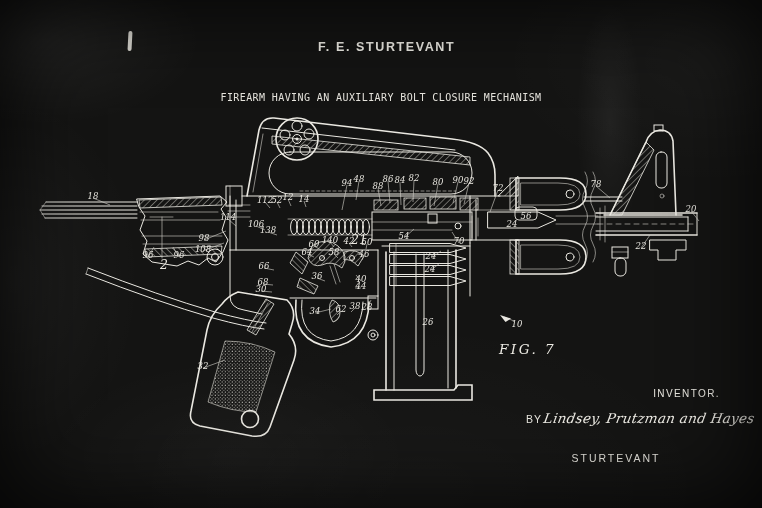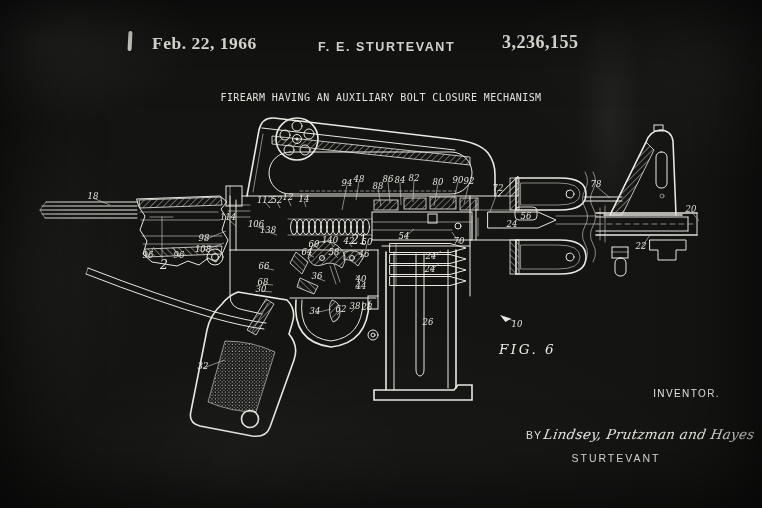--- a/index.html
+++ b/index.html
@@ -25,21 +25,21 @@
   .hdr-name{left:318px;top:40px;font:bold 12.5px "Liberation Sans",sans-serif;letter-spacing:1.6px;color:#efede6;}
   .hdr-num{left:502px;top:32px;font:bold 18px "Liberation Serif",serif;letter-spacing:.5px;color:#f3f1ea;}
   .hdr-title{left:0;right:0;top:60px;text-align:center;
     font:10px "DejaVu Sans Mono",monospace;letter-spacing:.4px;color:#e6e4dd;margin-top:32px;}
   .fig-label{left:499px;top:341px;font:italic 13.5px "DejaVu Serif",serif;letter-spacing:2.5px;color:#edebe4;}
   .sig-inventor{left:600px;top:388px;width:120px;text-align:right;
     font:10px "Liberation Sans",sans-serif;letter-spacing:1.4px;color:#e9e7e0;}
   .sig-name{left:562px;top:402px;width:166px;text-align:center;
     font:11px "Liberation Sans",sans-serif;letter-spacing:1.6px;color:#ecead f;}
   .sig-name{color:#eceadf;}
-  .sig-by{left:526px;top:426px;width:200px;display:flex;align-items:baseline;gap:2px;}
+  .sig-by{left:526px;top:410px;width:200px;display:flex;align-items:baseline;gap:2px;}
   .sig-by .by{font:10.5px "Liberation Sans",sans-serif;letter-spacing:1px;color:#e9e7e0;}
   .sig-by .script{font:italic 13.5px "DejaVu Serif",serif;transform:skewX(-10deg);
     letter-spacing:.3px;color:#f0eee7;white-space:nowrap;}
   .sig-att{left:556px;top:452px;width:120px;text-align:center;
     font:10.5px "Liberation Sans",sans-serif;letter-spacing:2px;color:#e9e7e0;}
   .chalk-mark{left:128px;top:31px;width:4px;height:20px;background:#efede6;border-radius:2px;
     transform:rotate(3deg);opacity:.9;}
   svg{position:absolute;left:0;top:0;}
   .s1{stroke:#eae8e1;stroke-width:1;fill:none;stroke-linecap:round;}
   .s2{stroke:#eae8e1;stroke-width:1.6;fill:none;stroke-linecap:round;}
@@ -51,23 +51,21 @@
   text.callout.big{font-size:12.5px;}
   .cobox{fill:none;stroke:#e9e7e0;stroke-width:.9;}
 </style>
 </head>
 <body>
 
 <div class="poster">
 
   <div class="abs chalk-mark"></div>
 
-  <div class="abs hdr-date">Feb. 22, 1966</div>
   <div class="abs hdr-name">F. E. STURTEVANT</div>
-  <div class="abs hdr-num">3,236,155</div>
   <div class="abs hdr-title">FIREARM HAVING AN AUXILIARY BOLT CLOSURE MECHANISM</div>
 
   <svg width="762" height="508" viewBox="0 0 762 508">
     <defs>
       <pattern id="hatch" patternUnits="userSpaceOnUse" width="4.5" height="4.5" patternTransform="rotate(45)">
         <line x1="0" y1="0" x2="0" y2="4.5" stroke="#cfcdc6" stroke-width=".9"></line>
       </pattern>
       <pattern id="hatch2" patternUnits="userSpaceOnUse" width="4.5" height="4.5" patternTransform="rotate(-45)">
         <line x1="0" y1="0" x2="0" y2="4.5" stroke="#cfcdc6" stroke-width=".9"></line>
       </pattern>
@@ -336,21 +334,21 @@
         <line x1="263" y1="284" x2="273" y2="285" class="ld"></line>
         <text x="263" y="285" class="callout">68</text>
         <line x1="261" y1="291" x2="272" y2="292" class="ld"></line>
         <text x="261" y="292" class="callout">30</text>
         <line x1="203" y1="368" x2="225" y2="360" class="ld"></line>
         <text x="203" y="369" class="callout">32</text>
         <text x="517" y="327" class="callout">10</text>
       </g>
   </svg>
 
-  <div class="abs fig-label">FIG. 6</div>
+  <div class="abs fig-label">FIG. 7</div>
 
   <div class="abs sig-inventor">INVENTOR.</div>
   <div class="abs sig-by">
     <span class="by">BY</span>
     <span class="script">Lindsey, Prutzman and Hayes</span>
   </div>
   <div class="abs sig-att">STURTEVANT</div>
 
 </div>
 

